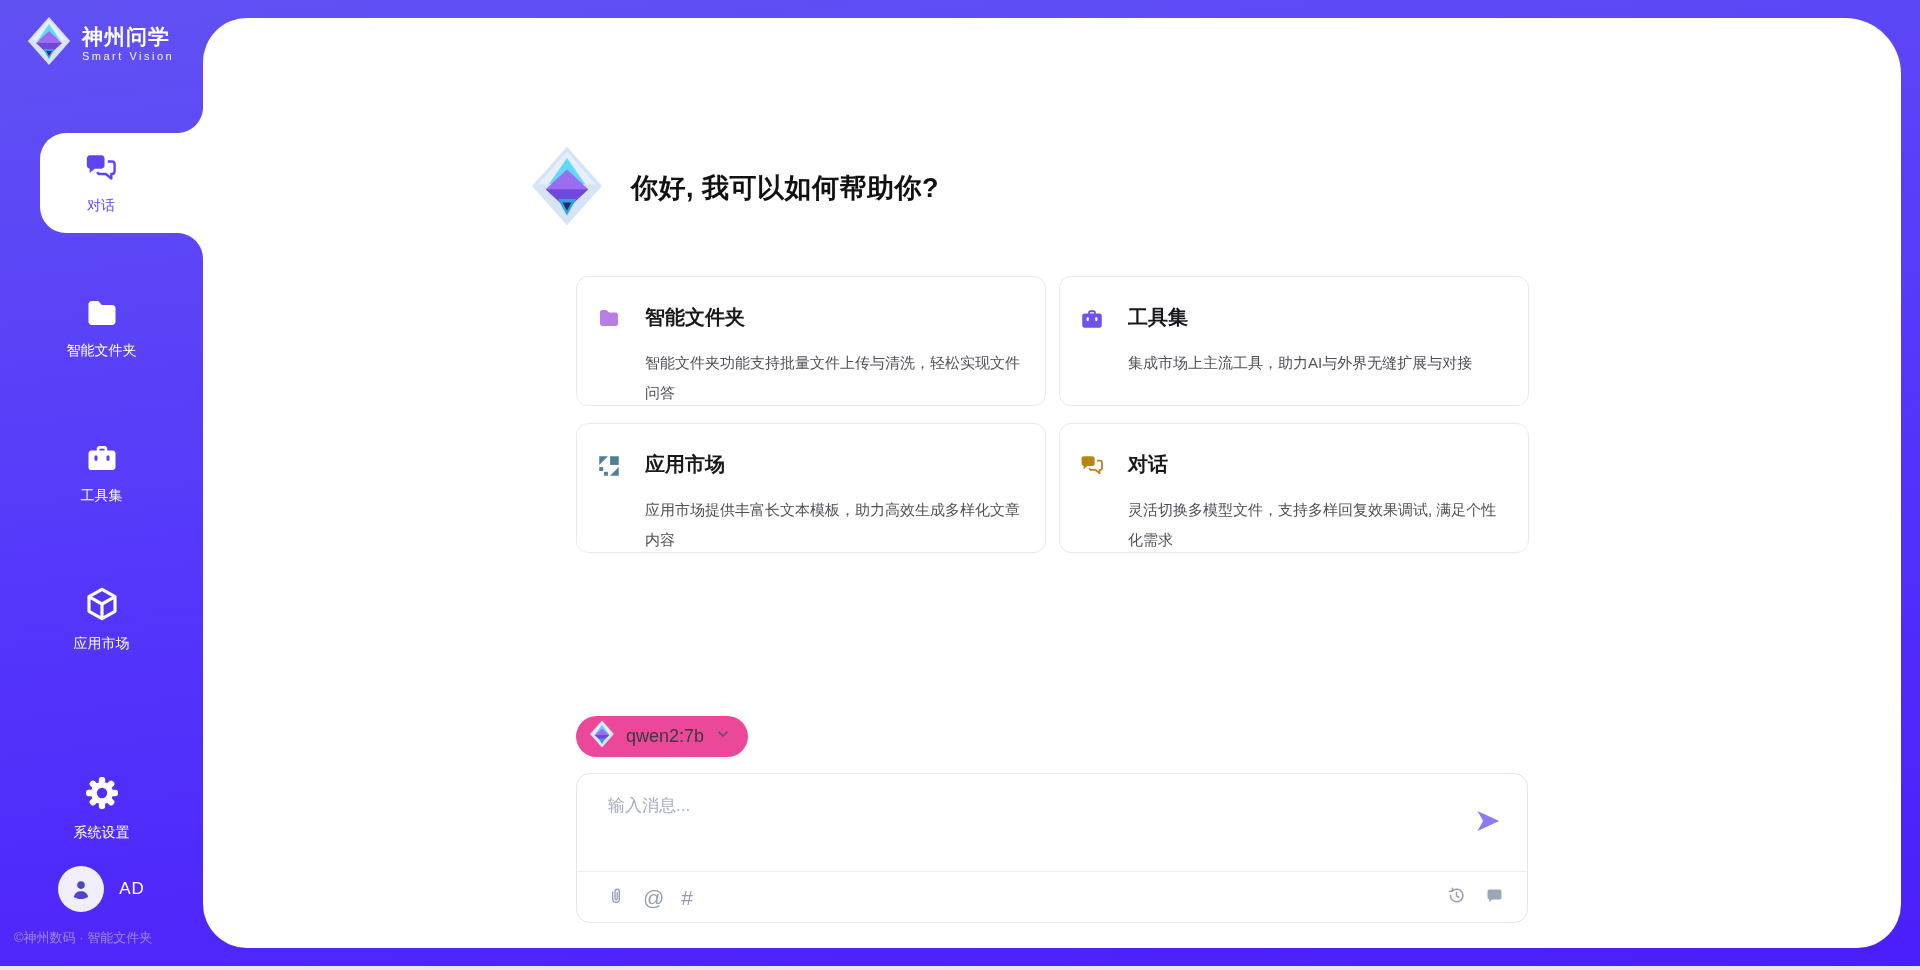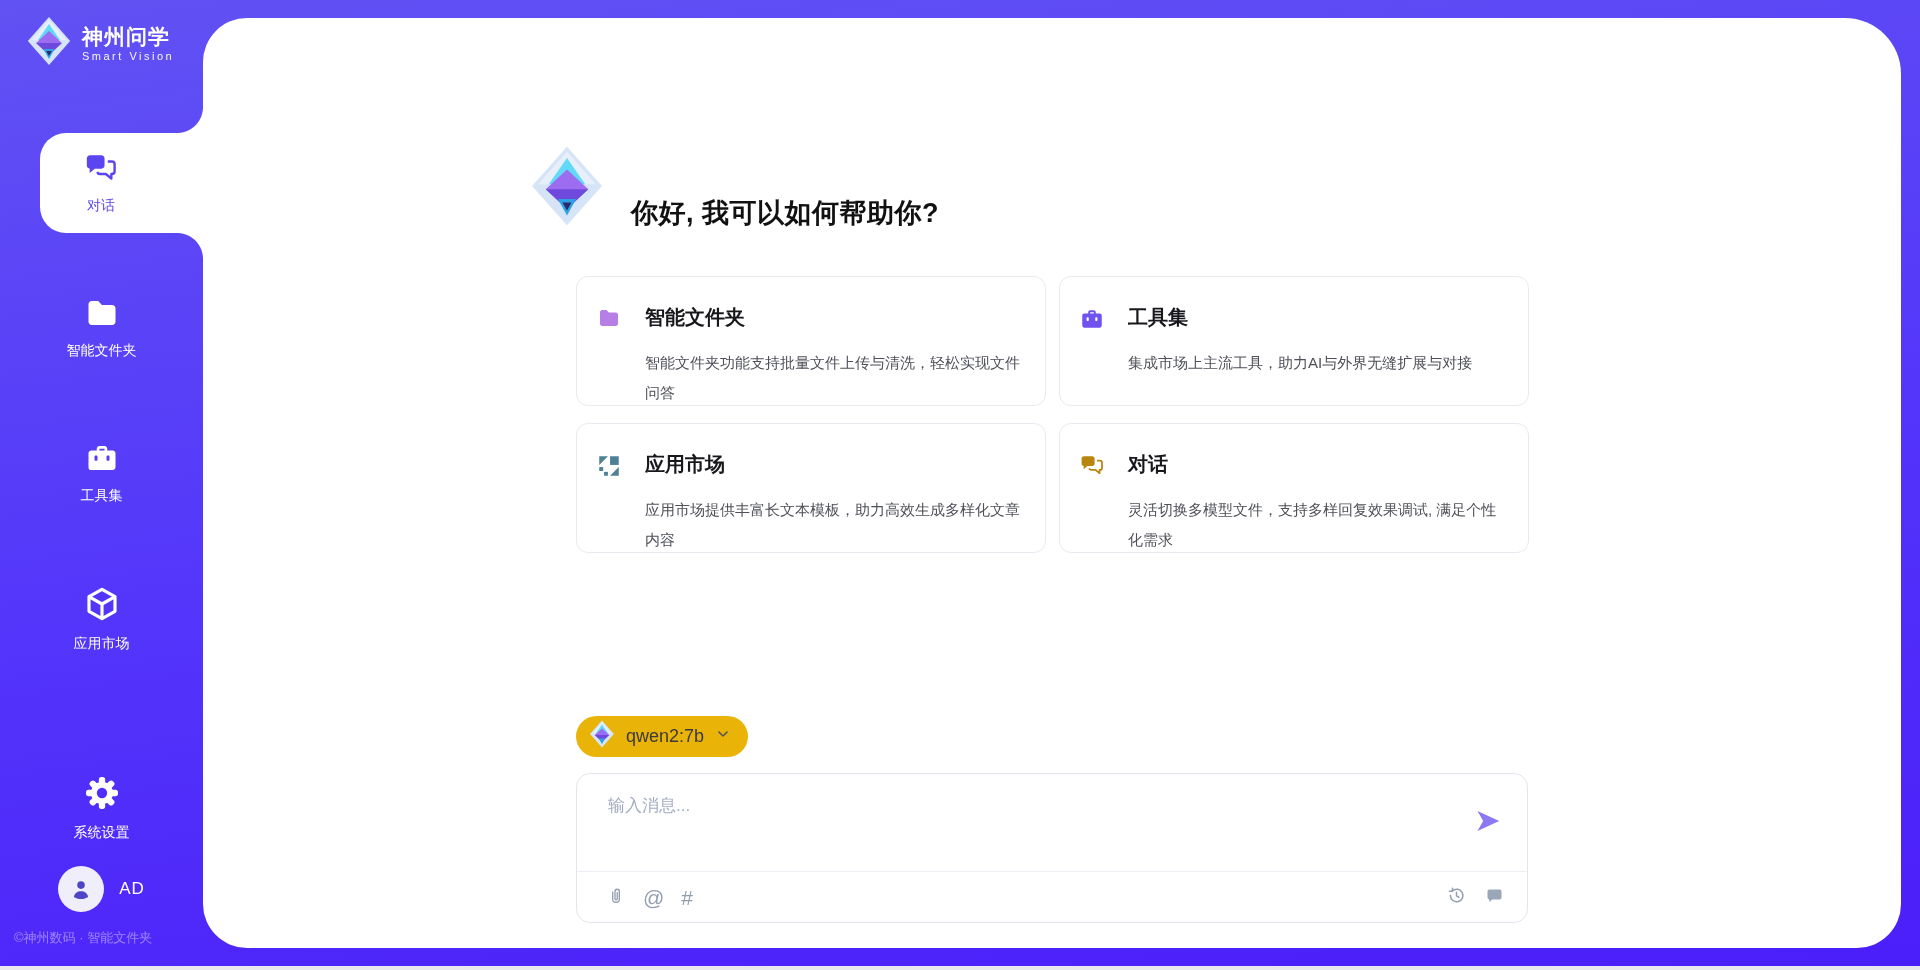--- a/index.html
+++ b/index.html
@@ -36,34 +36,34 @@
   .avatar { width:46px; height:46px; border-radius:50%; background:#f1eefb;
             display:flex; align-items:center; justify-content:center; }
   .user-name { color:#fff; font-size:17px; letter-spacing:1px; }
   .side-footer { position:absolute; top:929px; left:14px; color:rgba(255,255,255,.42); font-size:13px; white-space:nowrap; }
 
   
   .content { position:absolute; left:203px; top:18px; right:19px; bottom:22px;
              background:#fff; border-radius:44px 56px 44px 44px; z-index:1; overflow:hidden; }
   .col { width:952px; margin:0 auto; }
 
-  .greeting { display:flex; align-items:flex-end; gap:26px; margin:127px 0 0 -47px; }
+  .greeting { display:flex; align-items:center; gap:26px; margin:127px 0 0 -47px; }
   .greeting-title { font-size:27px; font-weight:700; color:#111; letter-spacing:.5px; }
 
   .cards { display:grid; grid-template-columns:470px 470px; gap:17px 13px; margin-top:45px; }
   .card { height:130px; border:1px solid #e9eaf0; border-radius:12px; background:#fff;
           padding:26px 22px 0 18px; display:grid; grid-template-columns:30px 1fr;
           column-gap:20px; cursor:pointer; }
   .card-title { font-size:20px; font-weight:700; color:#17171c; line-height:24px; margin-top:2px; }
   .card-desc { font-size:15px; color:#4f5058; line-height:30px; margin-top:19px; }
   .card-icon { margin-top:3px; }
 
   .model-row { margin-top:163px; }
   .model-pill { display:inline-flex; align-items:center; gap:11px; height:41px;
-                padding:0 17px 0 13px; background:#eab308; border-radius:21px;
+                padding:0 17px 0 13px; background:#ec4899; border-radius:21px;
                 font-size:18px; color:#3a3a42; cursor:pointer; }
 
   .input-box { margin-top:16px; height:150px; border:1px solid #e4e6ef; border-radius:14px;
                display:flex; flex-direction:column; background:#fff; }
   .msg-row { height:97px; display:flex; align-items:flex-start; padding:20px 24px 0 31px; }
   .msg-input { flex:1; border:none; outline:none; resize:none; height:66px;
                font-size:17px; font-family:inherit; color:#333; background:transparent; }
   .msg-input::placeholder { color:#a3abc2; }
   .send-btn { width:30px; height:30px; margin-top:13px; border:none; background:none; cursor:pointer; padding:0; }
   .toolbar { flex:1; border-top:1px solid #edeef4; display:flex; align-items:center;

